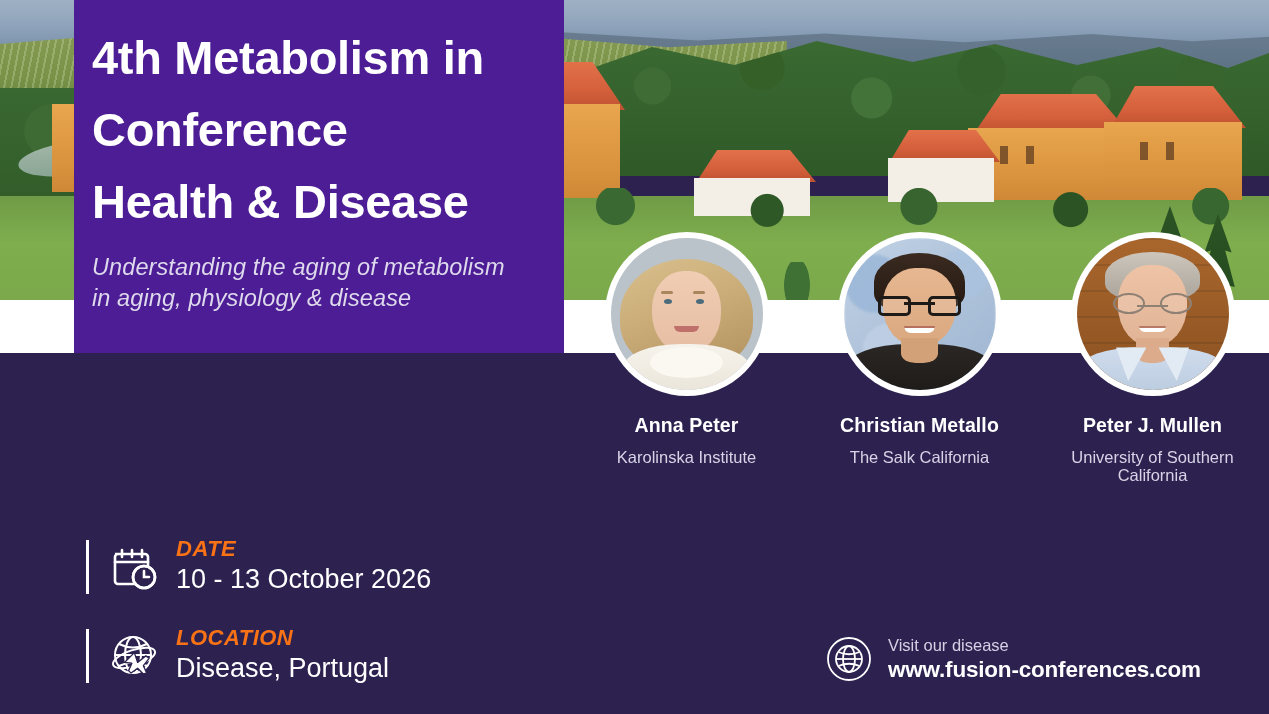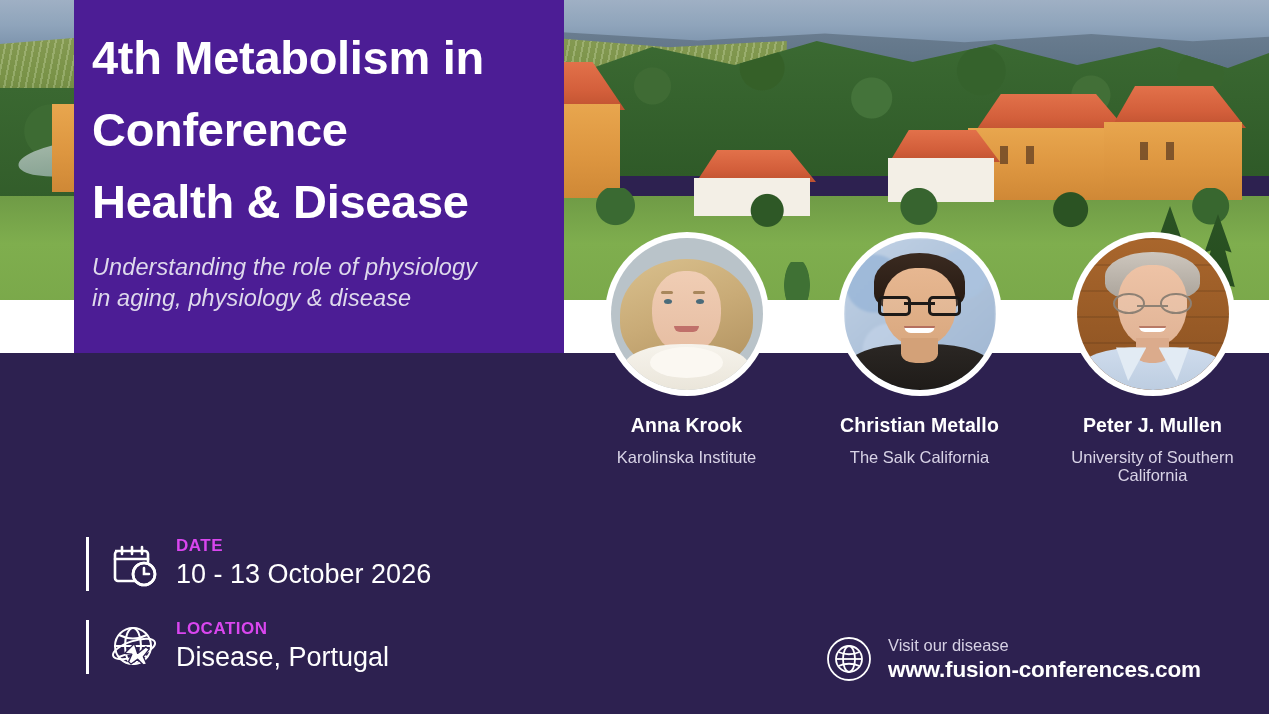--- a/index.html
+++ b/index.html
@@ -283,22 +283,23 @@
 
   
   .info-block { position:absolute; left:86px; top:536px; }
   .info-row { display:flex; align-items:center; margin-bottom:28px; }
   .accent-bar {
     width:3px; height:54px; background:#ffffff; margin-right:19px; flex:none;
   }
   .info-icon { width:52px; height:52px; flex:none; margin-right:16px; }
   .info-text { }
   .info-label {
-    color:#d946ef; font-weight:bold; font-size:17px; letter-spacing:.5px;
+    color:#f97316; font-weight:bold; font-size:22px; letter-spacing:.5px;
     line-height:1.15;
+    font-style:italic;
   }
   .info-value {
     color:#ffffff; font-size:27px; line-height:1.25; margin-top:2px;
   }
 
   
   .website {
     position:absolute; left:826px; top:636px;
     display:flex; align-items:center;
   }
@@ -365,21 +366,21 @@
 
   <div class="white-band"></div>
 
   <div class="title-box">
     <div class="title">
       <div>4th Metabolism in</div>
       <div>Conference</div>
       <div>Health &amp; Disease</div>
     </div>
     <div class="subtitle">
-      <div>Understanding the role of physiology</div>
+      <div>Understanding the aging of metabolism</div>
       <div>in aging, physiology &amp; disease</div>
     </div>
   </div>
 
   <div class="speakers">
 
     <div class="speaker">
       <div class="avatar-ring">
         <div class="avatar">
           <div class="p1-bg"></div>
@@ -387,21 +388,21 @@
           <div class="p1-face"></div>
           <div class="p1-brow l"></div>
             <div class="p1-brow r"></div>
           <div class="p1-eye l"></div>
             <div class="p1-eye r"></div>
           <div class="p1-mouth"></div>
           <div class="p1-sweater"></div>
           <div class="p1-collar"></div>
         </div>
       </div>
-      <div class="spk-name">Anna Krook</div>
+      <div class="spk-name">Anna Peter</div>
       <div class="spk-affil">Karolinska Institute</div>
     </div>
 
     <div class="speaker">
       <div class="avatar-ring">
         <div class="avatar">
           <div class="p2-bg"></div>
           <div class="p2-hair"></div>
           <div class="p2-face"></div>
           <div class="p2-shirt"></div>

